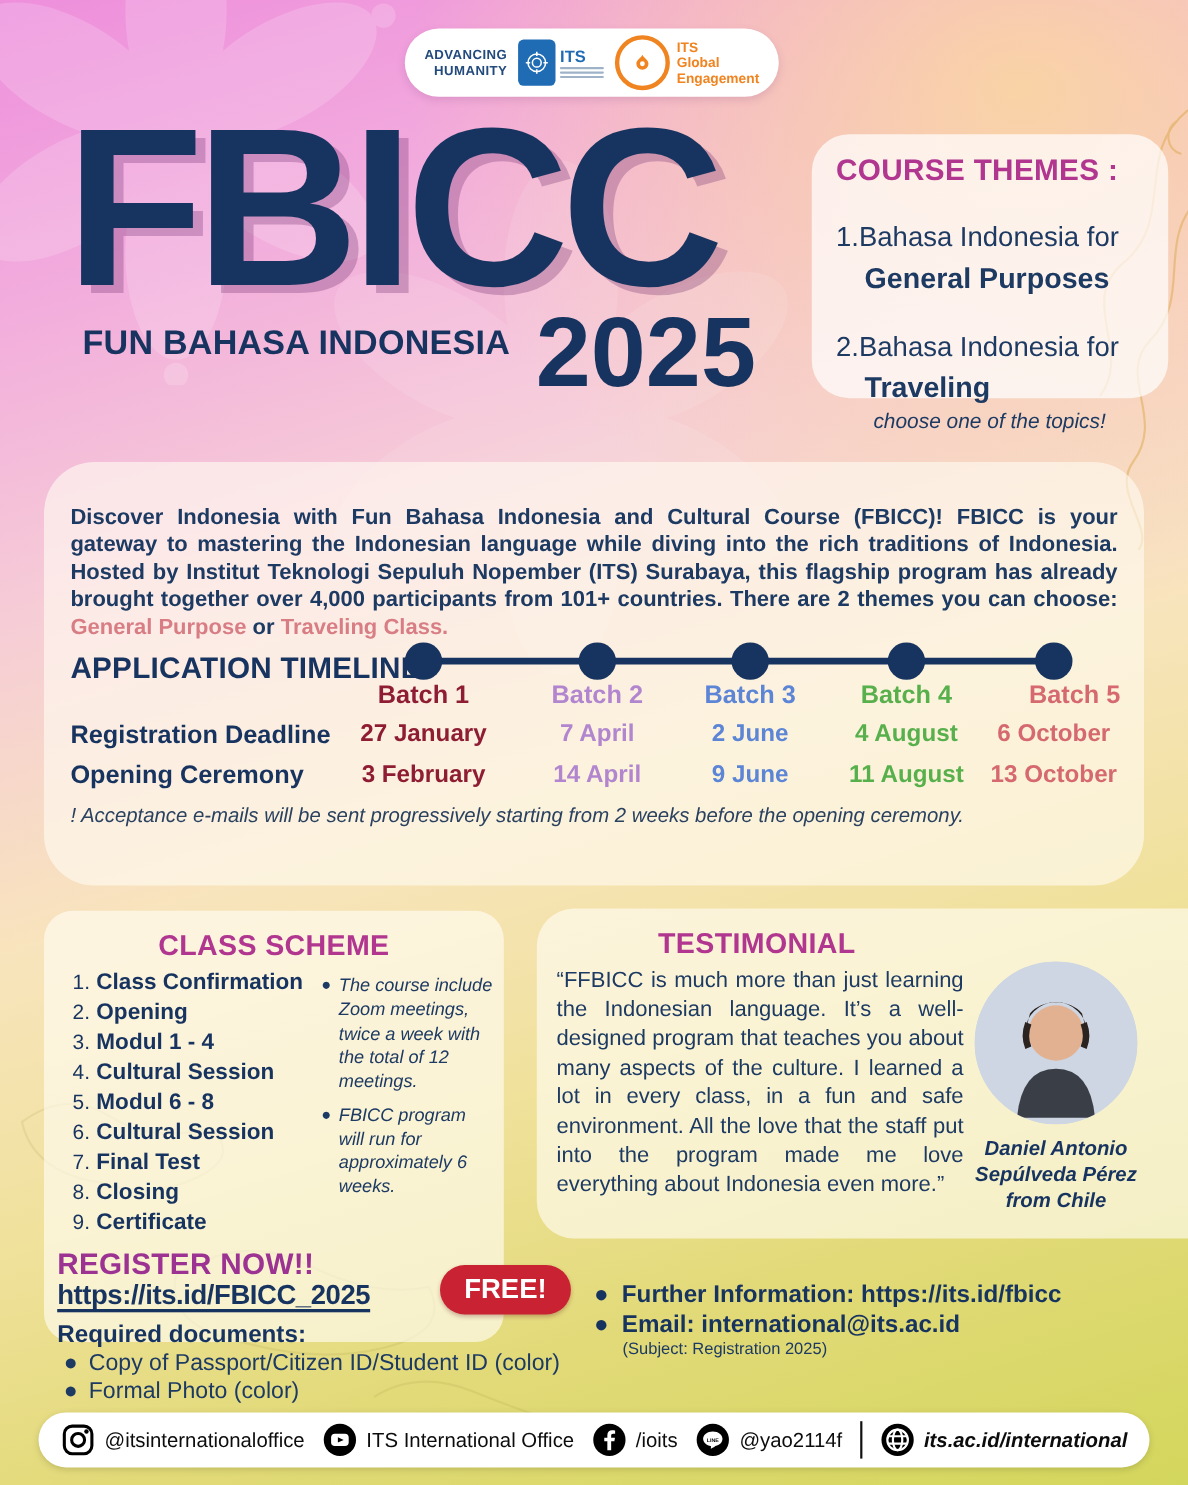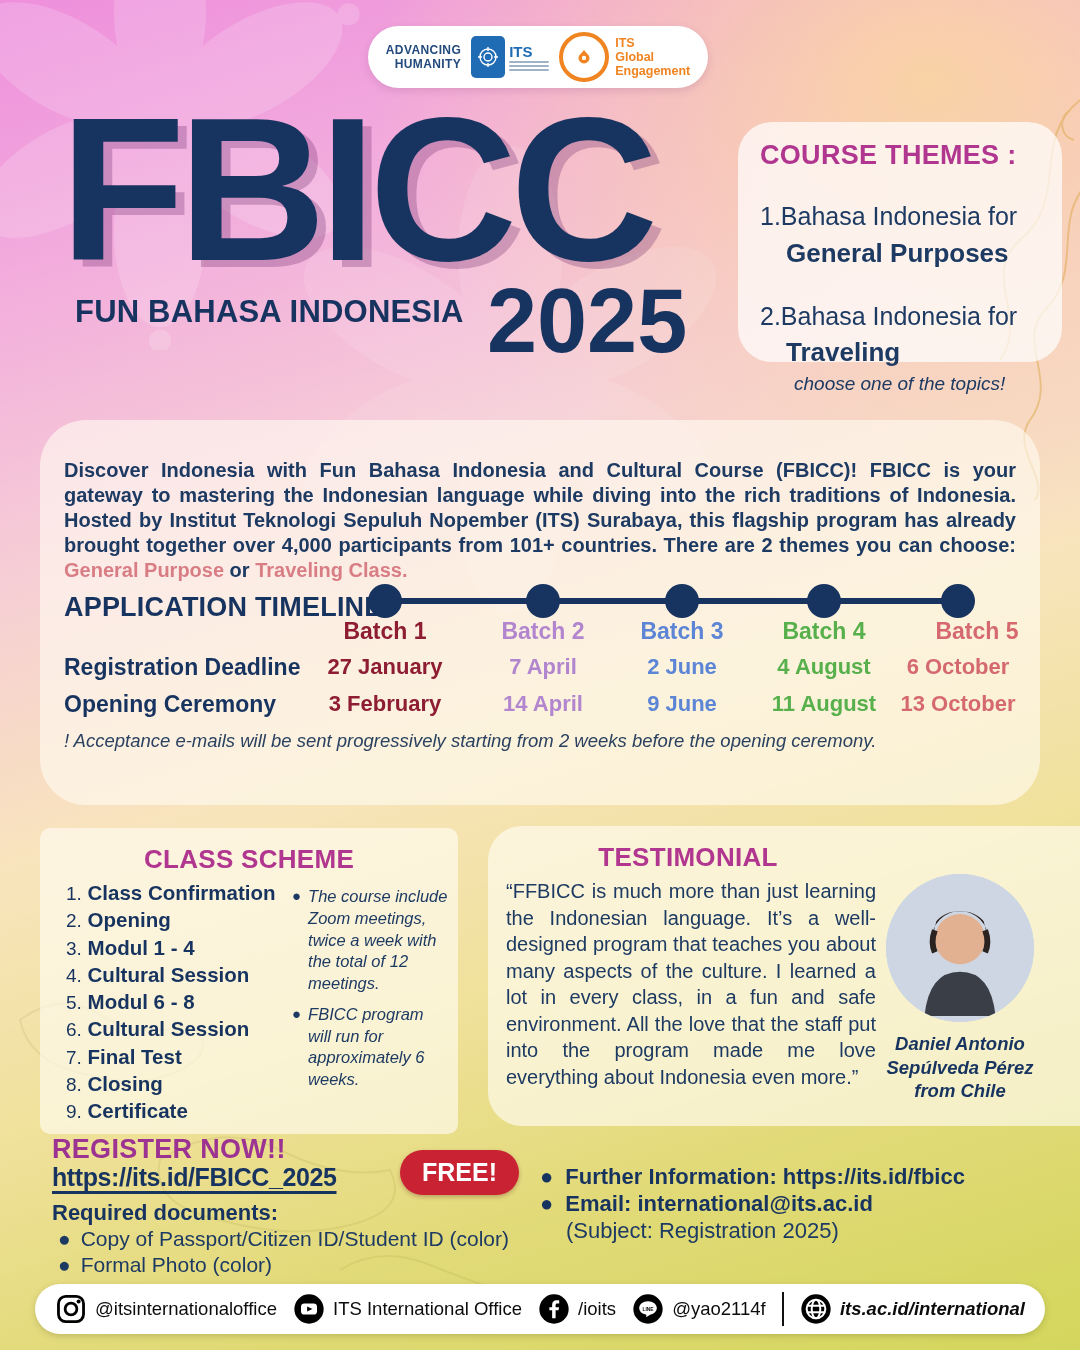--- a/index.html
+++ b/index.html
@@ -47,21 +47,21 @@
   .tl-heading{position:absolute;left:24px;top:172px;font-size:27px;font-weight:800;color:#17335f;letter-spacing:.2px;}
   .tl-line{position:absolute;left:345px;top:178px;width:573px;height:6px;background:#17335f;border-radius:3px;}
   .tl-dot{position:absolute;top:164px;width:34px;height:34px;border-radius:50%;background:#17335f;}
   .tl-name{position:absolute;top:198px;font-size:23px;font-weight:800;width:150px;text-align:center;}
   .tl-val1{position:absolute;top:234px;font-size:22px;font-weight:800;width:150px;text-align:center;}
   .tl-val2{position:absolute;top:271px;font-size:22px;font-weight:800;width:150px;text-align:center;}
   .b1{color:#8e1d33;} .b2{color:#b286cf;} .b3{color:#5c85d6;} .b4{color:#57b04c;} .b5{color:#d5696f;}
   .tl-rowlabel{position:absolute;left:24px;font-size:23px;font-weight:800;color:#17335f;}
   .tl-note{position:absolute;left:24px;top:310px;font-size:18.5px;font-style:italic;color:#2a4160;}
   
-  .scheme-card{left:40px;top:828px;width:418px;height:306px;background:rgba(255,252,242,0.66);border-radius:10px;}
+  .scheme-card{left:40px;top:828px;width:418px;height:392px;background:rgba(255,252,242,0.66);border-radius:26px;}
   .scheme-heading{position:absolute;left:0;top:16px;width:100%;text-align:center;color:#b1368f;font-size:26px;font-weight:800;letter-spacing:.3px;}
   .scheme-list{position:absolute;left:26px;top:52px;}
   .scheme-row{font-size:20.5px;line-height:26.3px;color:#17335f;}
   .scheme-row .n{font-weight:normal;font-size:19px;}
   .scheme-row .lbl{font-weight:800;}
   .scheme-notes{position:absolute;left:252px;top:58px;width:156px;font-size:16.5px;font-style:italic;color:#1d3a63;line-height:1.32;}
   .scheme-notes .note-item{display:flex;gap:7px;margin-bottom:9px;}
   .scheme-notes .dot{font-size:15px;}
   
   .testi-card{left:488px;top:826px;width:660px;height:300px;background:rgba(255,252,242,0.66);border-radius:34px;}
@@ -73,21 +73,21 @@
   .reg-heading{left:52px;top:1134px;font-size:27px;font-weight:800;color:#9c3392;letter-spacing:.3px;}
   .reg-url{left:52px;top:1163px;font-size:25px;font-weight:800;color:#17335f;letter-spacing:-.4px;
     text-decoration:underline;text-decoration-thickness:3px;text-underline-offset:5px;}
   .free-pill{left:400px;top:1150px;background:#c92232;color:#fff;font-size:25px;font-weight:800;
     padding:8px 22px;border-radius:26px;box-shadow:0 2px 4px rgba(100,20,30,.3);}
   .req-heading{left:52px;top:1200px;font-size:22px;font-weight:800;color:#17335f;}
   .req-list{left:58px;top:1226px;font-size:21px;color:#1d3a63;line-height:26px;}
   .req-list .bullet-row{display:flex;gap:10px;}
   .info-list{left:540px;top:1163px;font-size:22px;font-weight:800;color:#17335f;line-height:27px;}
   .info-list .bullet-row{display:flex;gap:12px;}
-  .subject-note{left:566px;top:1218px;font-size:22px;color:#1d3a63;}
+  .subject-note{left:566px;top:1218px;font-size:15px;color:#1d3a63;}
   
   .footer-pill{left:35px;top:1284px;width:1010px;height:50px;background:#fff;border-radius:25px;
     display:flex;align-items:center;justify-content:space-between;padding:0 20px;box-sizing:border-box;
     box-shadow:0 2px 6px rgba(90,90,30,.25);}
   .f-item{display:flex;align-items:center;gap:8px;font-size:18.5px;color:#0c0c0c;}
   .f-item svg{width:32px;height:32px;display:block;}
   .f-divider{width:2px;height:34px;background:#111;}
   .f-web{font-style:italic;font-weight:bold;}
 </style>
 </head>

